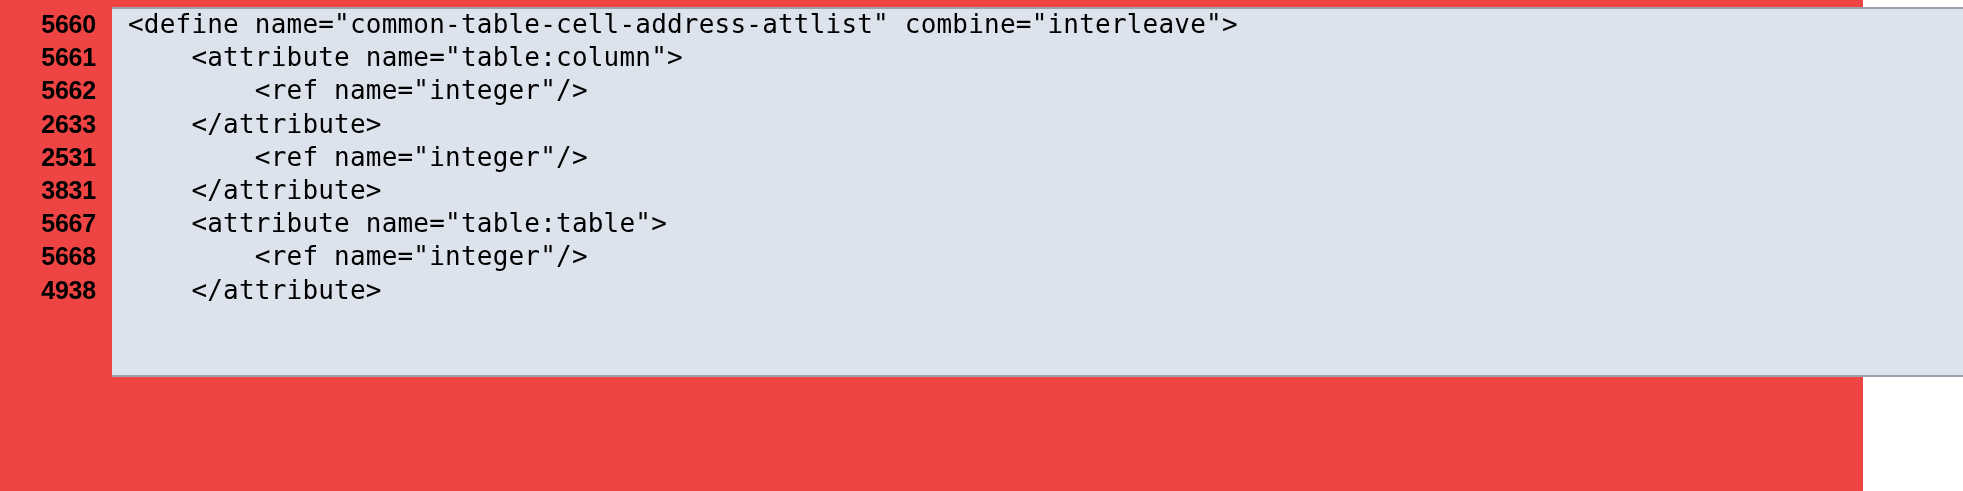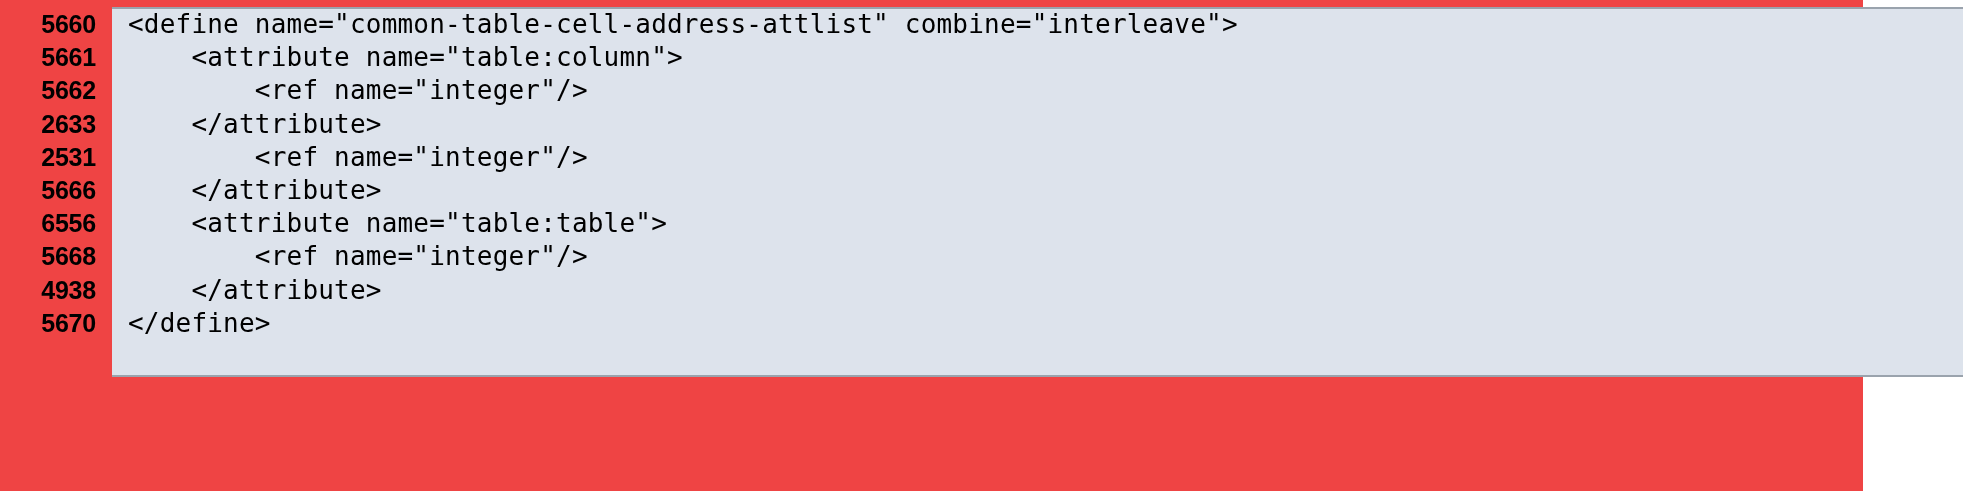--- a/index.html
+++ b/index.html
@@ -104,34 +104,30 @@
       </div>
       <div class="code-row">
         <div class="lineno">2633</div>
         <div class="codetext">    &lt;/attribute&gt;</div>
       </div>
       <div class="code-row">
         <div class="lineno">2531</div>
         <div class="codetext">        &lt;ref name="integer"/&gt;</div>
       </div>
       <div class="code-row">
-        <div class="lineno">5666</div>
+        <div class="lineno">3831</div>
         <div class="codetext">    &lt;/attribute&gt;</div>
       </div>
       <div class="code-row">
-        <div class="lineno">6556</div>
+        <div class="lineno">5667</div>
         <div class="codetext">    &lt;attribute name="table:table"&gt;</div>
       </div>
       <div class="code-row">
         <div class="lineno">5668</div>
         <div class="codetext">        &lt;ref name="integer"/&gt;</div>
       </div>
       <div class="code-row">
         <div class="lineno">4938</div>
         <div class="codetext">    &lt;/attribute&gt;</div>
       </div>
-      <div class="code-row">
-        <div class="lineno">5670</div>
-        <div class="codetext">&lt;/define&gt;</div>
-      </div>
     </div>
 
 </div>
 
 </body></html>

